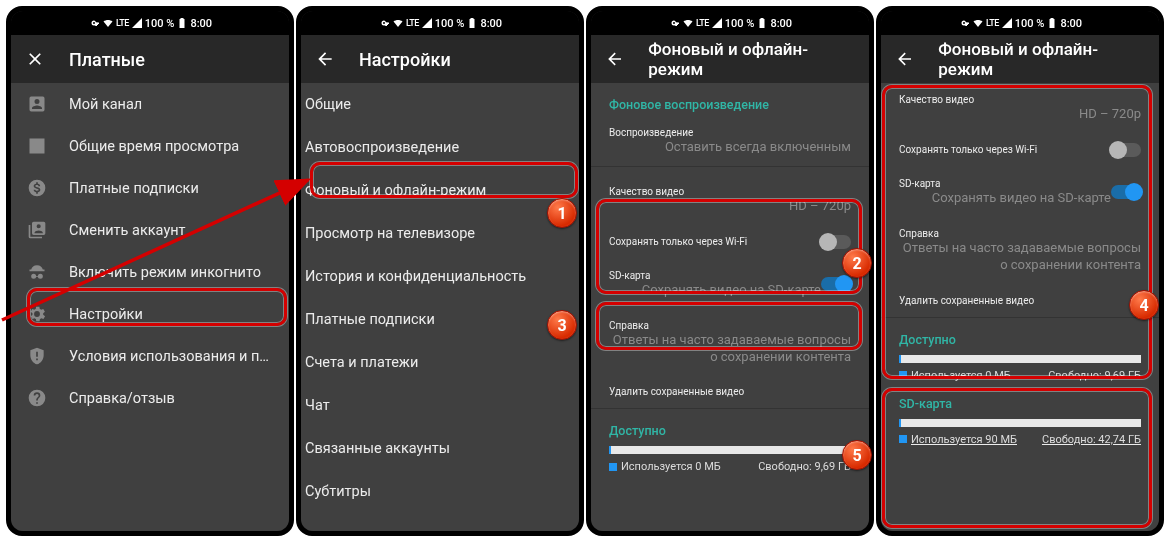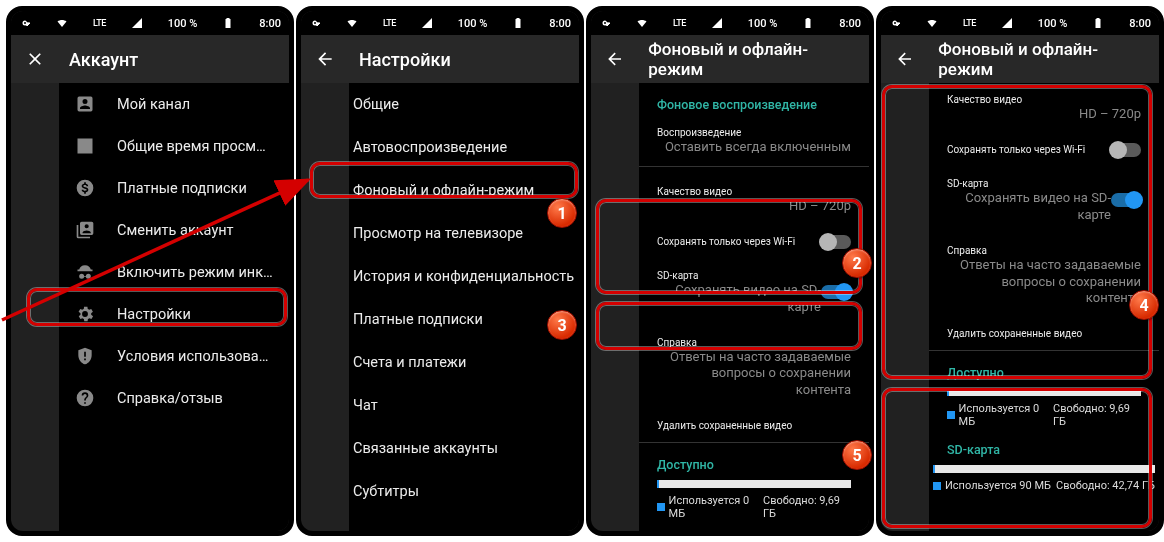--- a/index.html
+++ b/index.html
@@ -29,40 +29,40 @@
     font-size: 14px;
     display: flex;
     flex-direction: column;
     position: relative;
   }
   .statusbar {
     height: 24px;
     background: #000;
     color: #fff;
     display: flex;
-    justify-content: space-between;
+    justify-content: center;
     align-items: center;
     padding: 0 8px;
     font-size: 11px;
     gap: 2px;
     font-weight: 500;
   }
   .statusbar svg { width: 12px; height: 12px; fill: #fff; }
   .sbtxt { font-size: 9px; letter-spacing: -0.5px; }
   .appbar {
     height: 48px;
     background: #282828;
     display: flex;
     align-items: center;
     padding: 0 14px;
     gap: 24px;
   }
   .appbar .title { font-size: 18px; font-weight: 500; color: #fff; }
   .appbar svg { width: 20px; height: 20px; fill: #fff; }
-  .content { flex: 1; overflow: hidden; background: #000000; margin-left: 48px; }
+  .content { flex: 1; overflow: hidden; background: #404040; }
   .row {
     display: flex;
     align-items: center;
     padding: 12px 16px;
     gap: 24px;
     color: #ececec;
   }
   .row.small { padding: 11px 16px; gap: 22px; }
   .row svg { width: 20px; height: 20px; fill: #898989; flex-shrink: 0; }
   .row .label { font-size: 14.5px; white-space: nowrap; overflow: hidden; text-overflow: ellipsis; }
@@ -145,21 +145,21 @@
     <span>100 %</span>
     <svg viewBox="0 0 24 24">
           <path d="M15 2h-6v2H7v18h10V4h-2z"></path>
         </svg>
     <span>8:00</span>
   </div>
   <div class="appbar">
     <svg viewBox="0 0 24 24">
           <path d="M19 6.4L17.6 5 12 10.6 6.4 5 5 6.4 10.6 12 5 17.6 6.4 19 12 13.4 17.6 19 19 17.6 13.4 12z"></path>
         </svg>
-    <span class="title">Аккаунт</span>
+    <span class="title">Платные</span>
   </div>
   <div class="content">
     <div class="row small">
       <svg viewBox="0 0 24 24">
             <path d="M3 5v14a2 2 0 002 2h14a2 2 0 002-2V5a2 2 0 00-2-2H5a2 2 0 00-2 2zm12 4a3 3 0 11-6 0 3 3 0 016 0zm-9 8c0-2 4-3.1 6-3.1s6 1.1 6 3.1v1H6z"></path>
           </svg>
       <span class="label">Мой канал</span>
     </div>
     <div class="row small">
       <svg viewBox="0 0 24 24">
@@ -394,21 +394,21 @@
           </div>
       <div class="storage-legend">
         <span class="left">
               <span class="sq"></span>
               <span>Используется 0 МБ</span>
             </span>
         <span>Свободно: 9,69 ГБ</span>
       </div>
     </div>
     <div class="section-header">SD-карта</div>
-    <div style="padding:0 4px;">
+    <div style="padding:0 18px;text-decoration:underline;">
       <div class="storage-bar">
             <div class="used" style="width:1%"></div>
           </div>
       <div class="storage-legend">
         <span class="left">
               <span class="sq"></span>
               <span>Используется 90 МБ</span>
             </span>
         <span>Свободно: 42,74 ГБ</span>
       </div>

